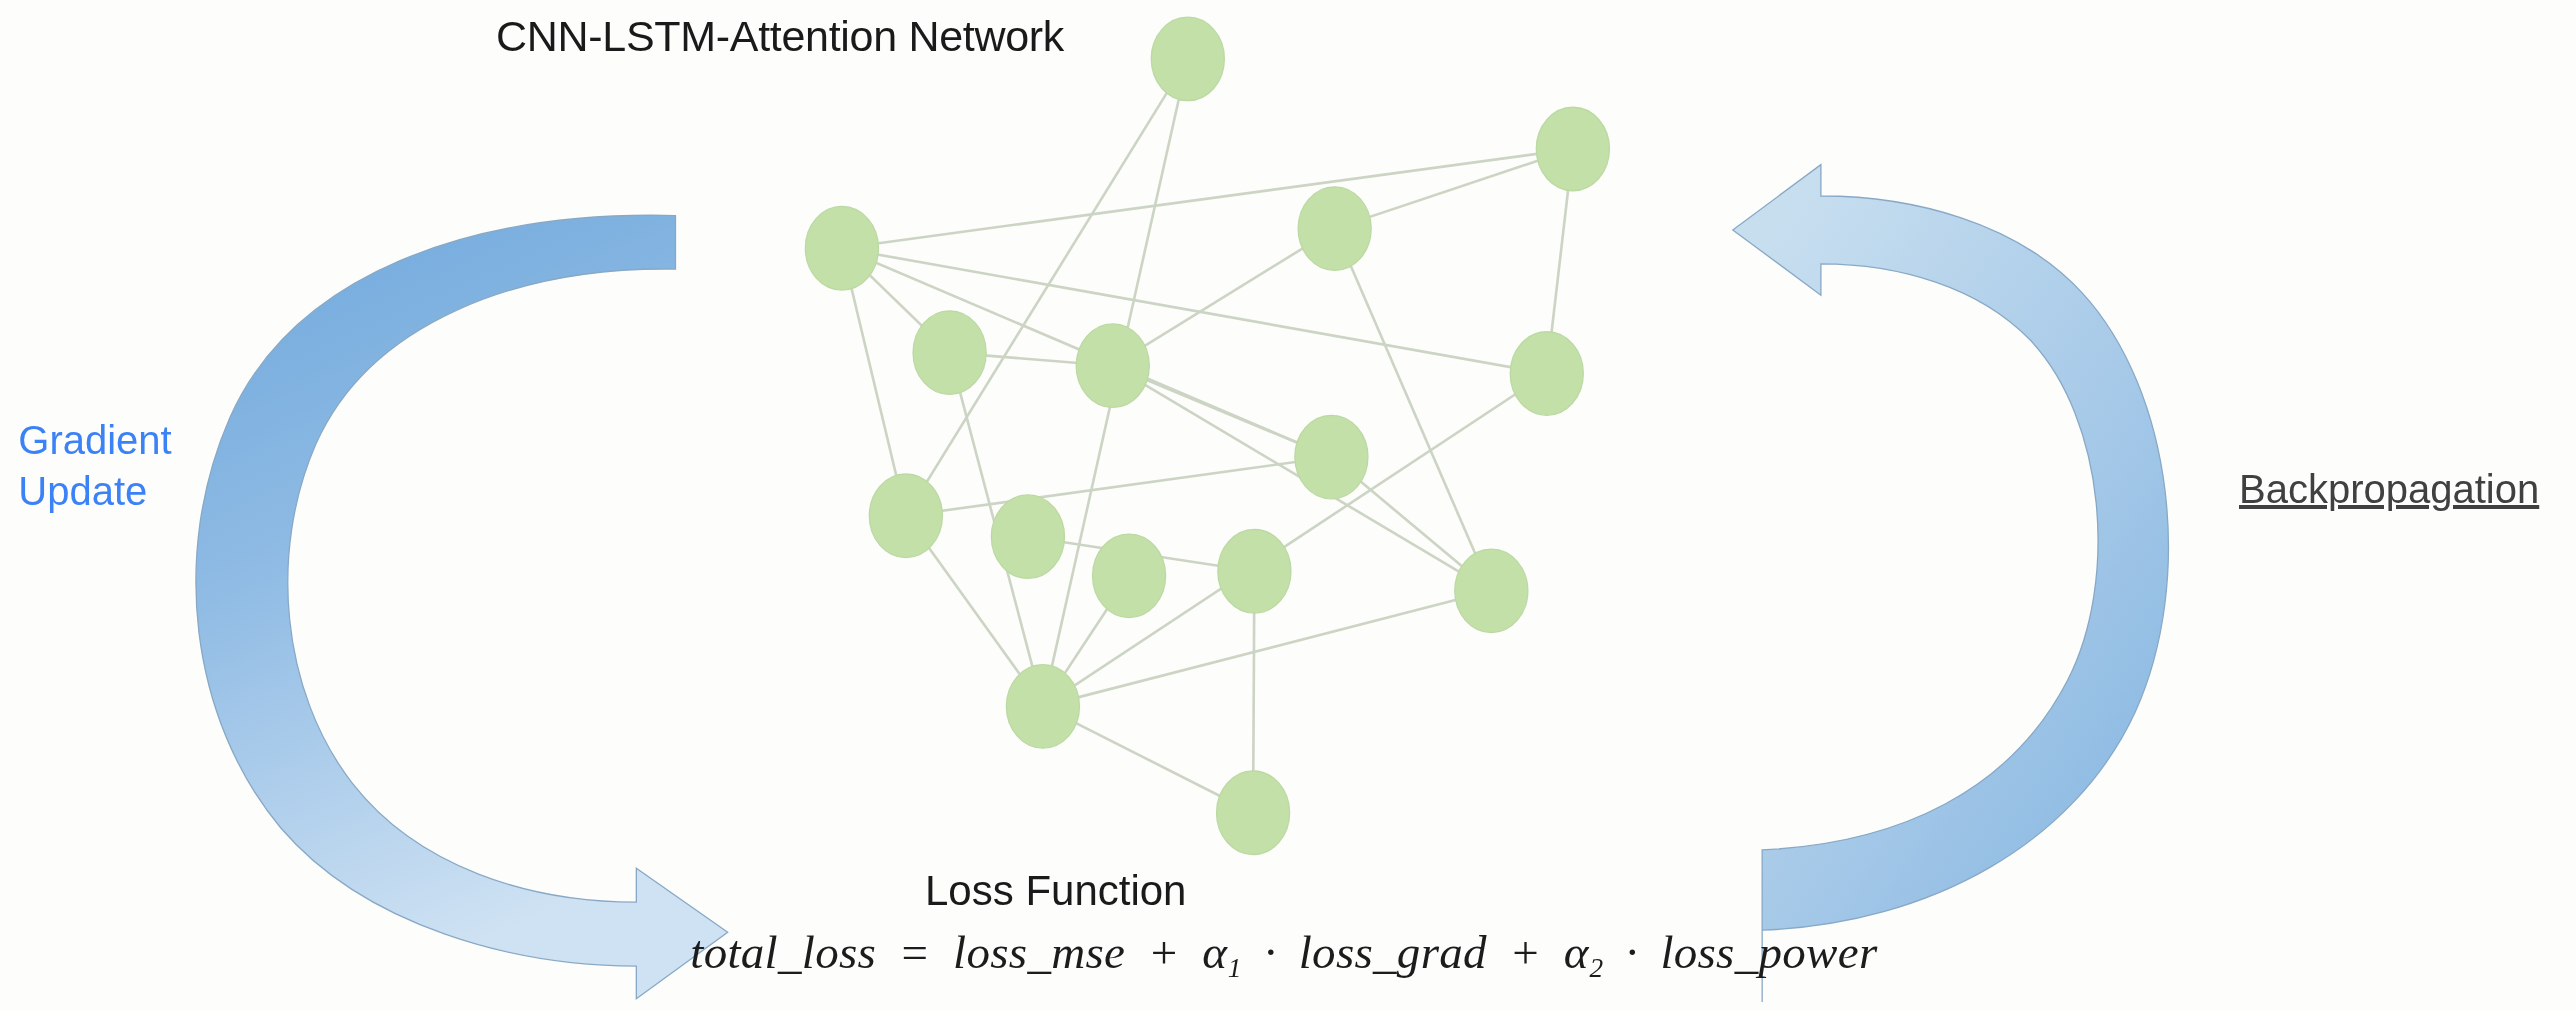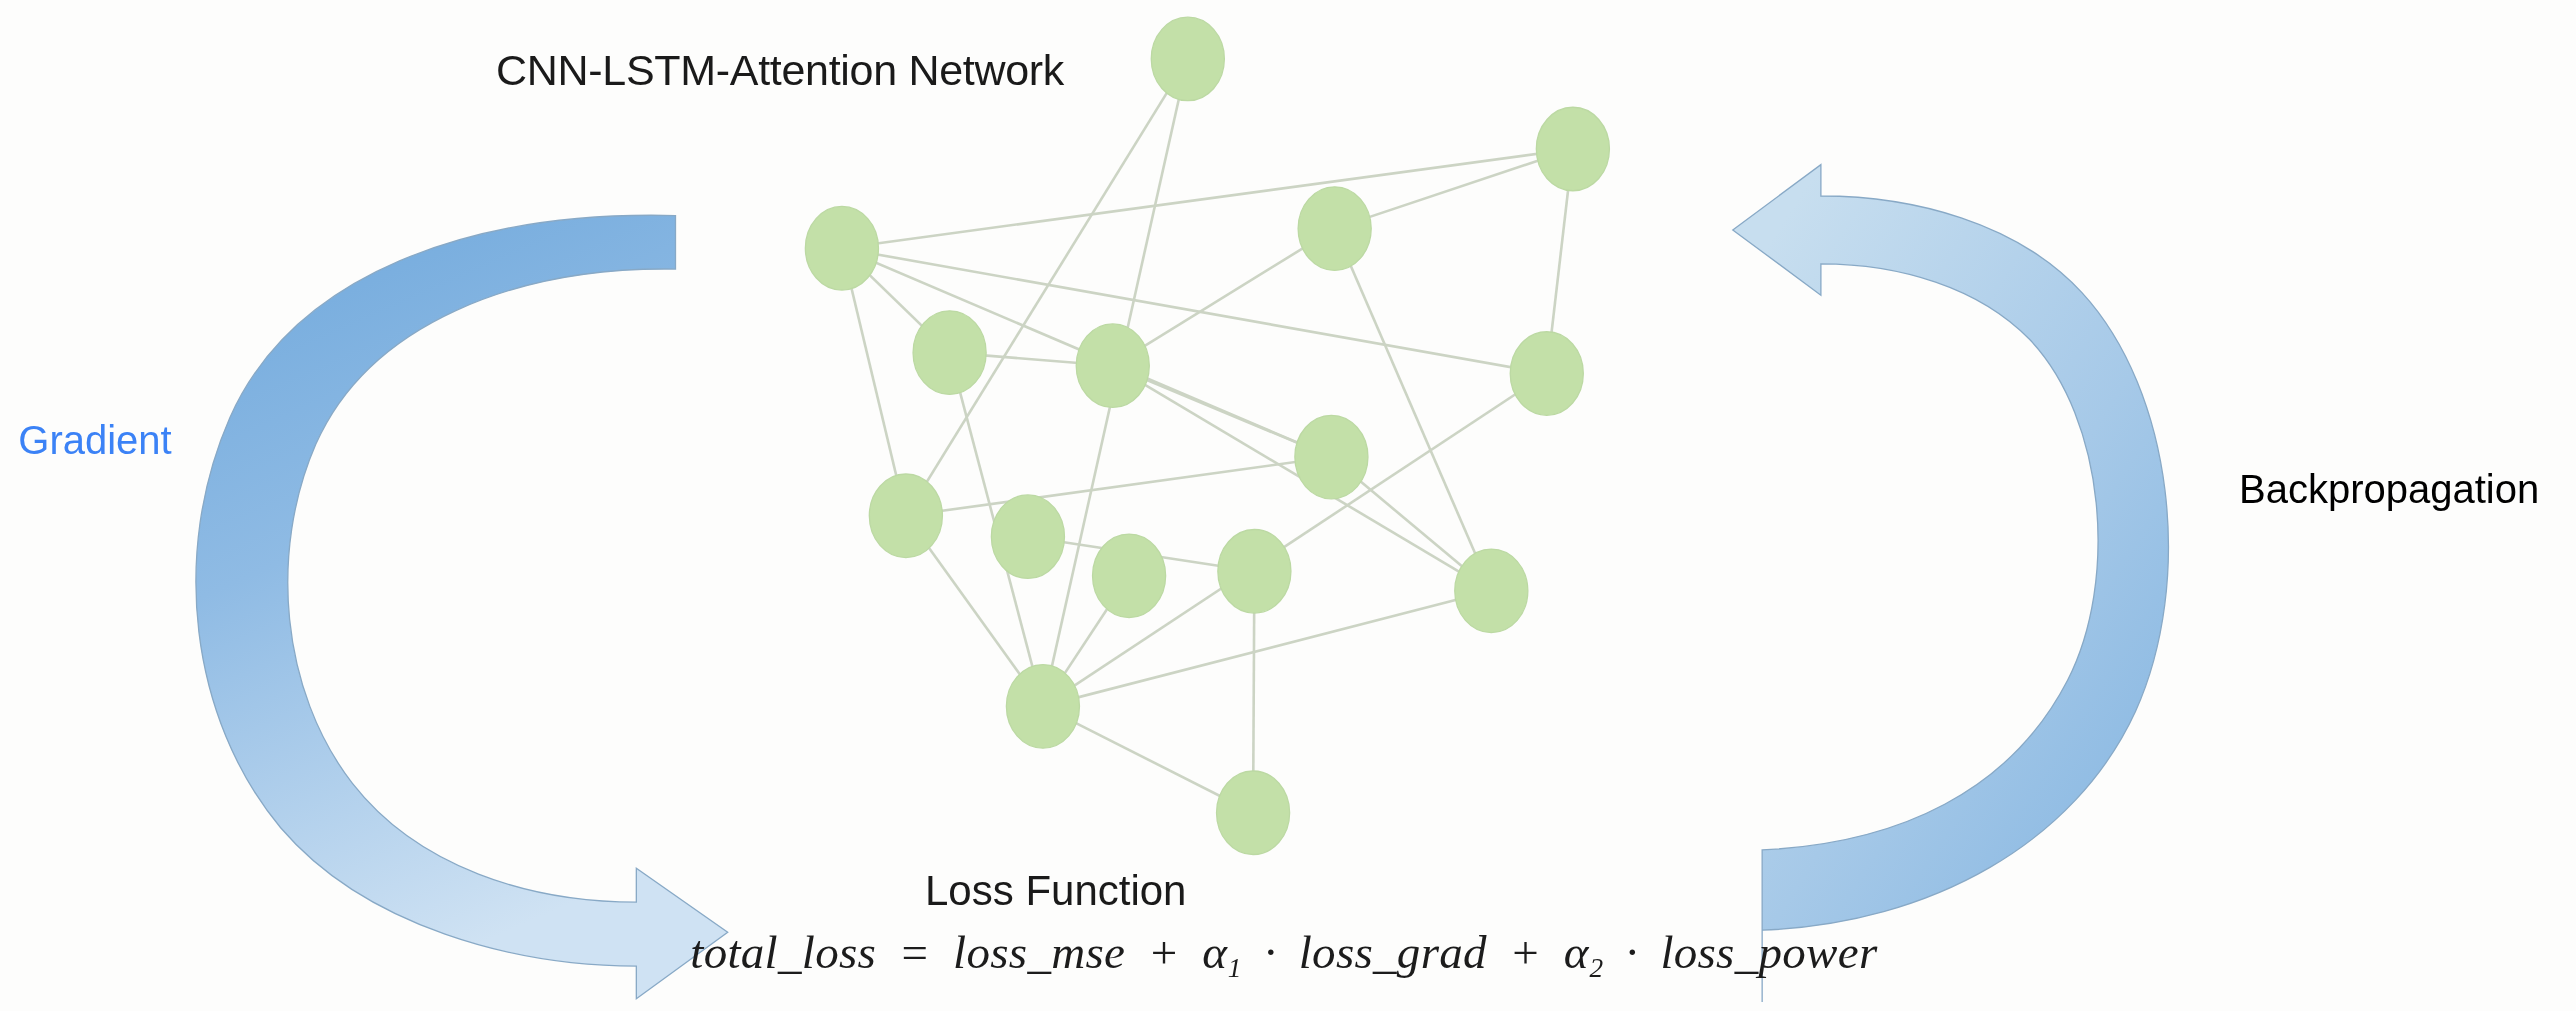--- a/index.html
+++ b/index.html
@@ -15,21 +15,21 @@
     width: 2576px;
     height: 1012px;
     background: #fdfdfc;
     overflow: hidden;
   }
 
   
   #network-title {
     position: absolute;
     left: 496px;
-    top: 47px;
+    top: 13px;
     font-size: 43px;
     line-height: 1.08;
     color: #1a1a1a;
     letter-spacing: -0.3px;
     white-space: nowrap;
     font-family: "Liberation Sans", sans-serif;
   }
 
   
   #gradient-update-label {
@@ -42,22 +42,23 @@
     color: #3b82f6;
     text-align: left;
   }
   #gradient-update-label .ln { display: block; }
   #backprop-label {
     position: absolute;
     left: 2239px;
     top: 465px;
     font-size: 40px;
     line-height: 1.2;
-    color: #000000;
-    white-space: nowrap;
+    color: #404040;
+    white-space: nowrap;
+    text-decoration: underline;
   }
 
   
   #loss-function-title {
     position: absolute;
     left: 925px;
     top: 868px;
     font-size: 42px;
     line-height: 1.1;
     color: #1a1a1a;
@@ -184,20 +185,21 @@
              C 2910 404, 3032 440, 3110 520
              C 3226 642, 3246 890, 3168 1042
              C 3080 1212, 2910 1292, 2700 1302
              Z"></path>
   </svg>
 
   <div id="network-title">CNN-LSTM-Attention Network</div>
 
   <div id="gradient-update-label">
     <span class="ln">Gradient</span>
+    <span class="ln">Update</span>
   </div>
 
   <div id="backprop-label">Backpropagation</div>
 
   <div id="loss-function-title">Loss Function</div>
 
   <div id="loss-formula">
     <span class="term">total_loss</span>
     <span class="op">=</span>
     <span class="term">loss_mse</span>

